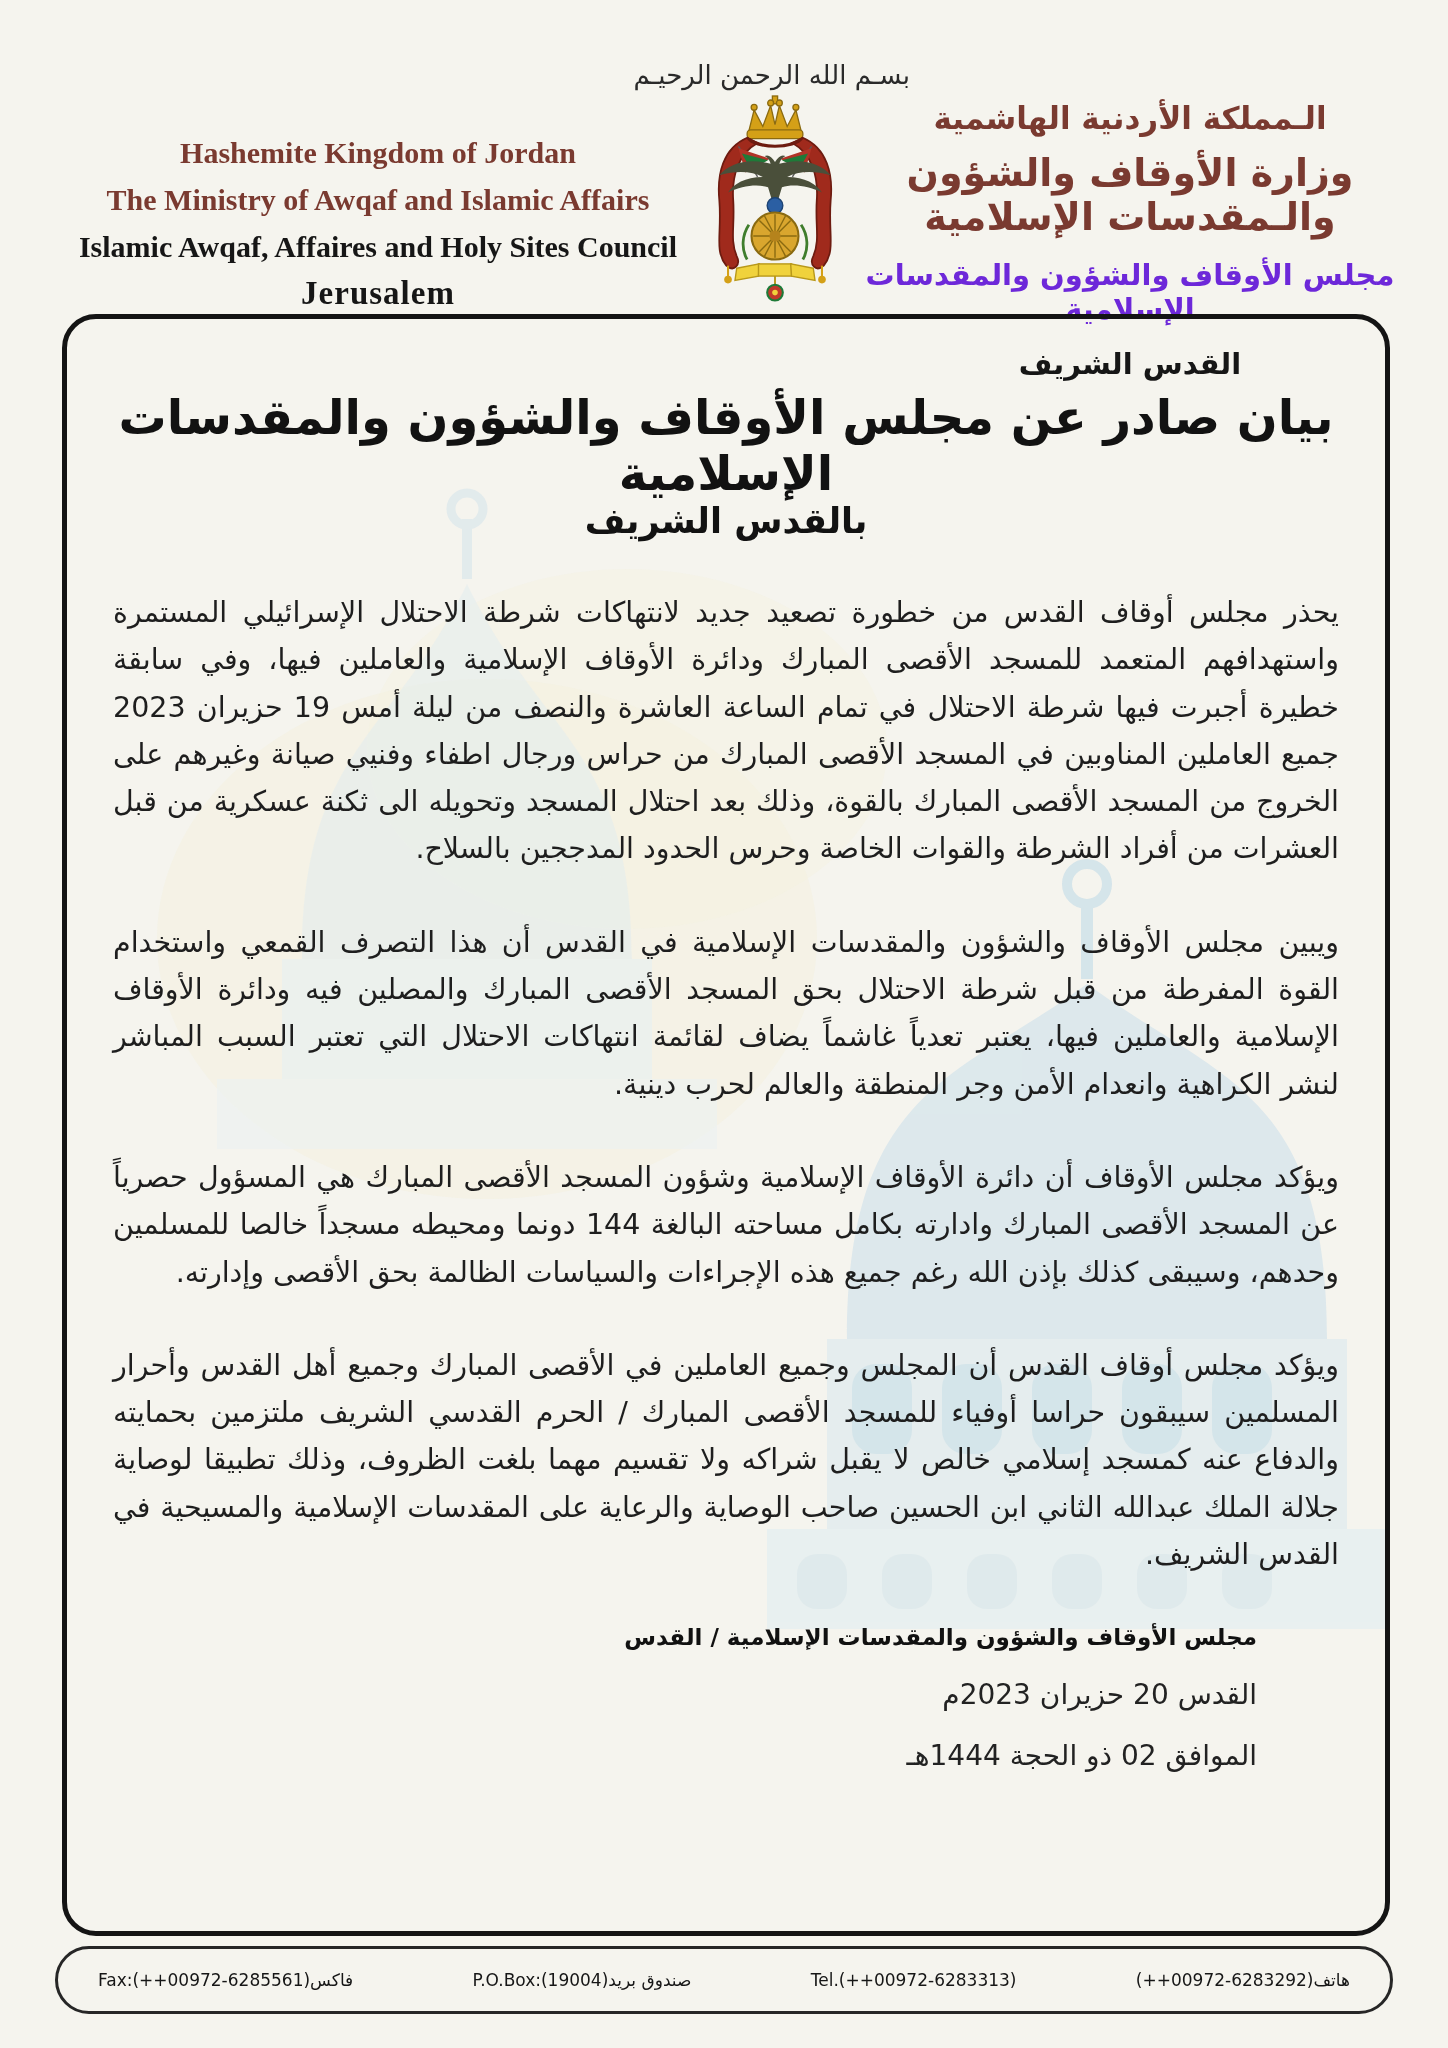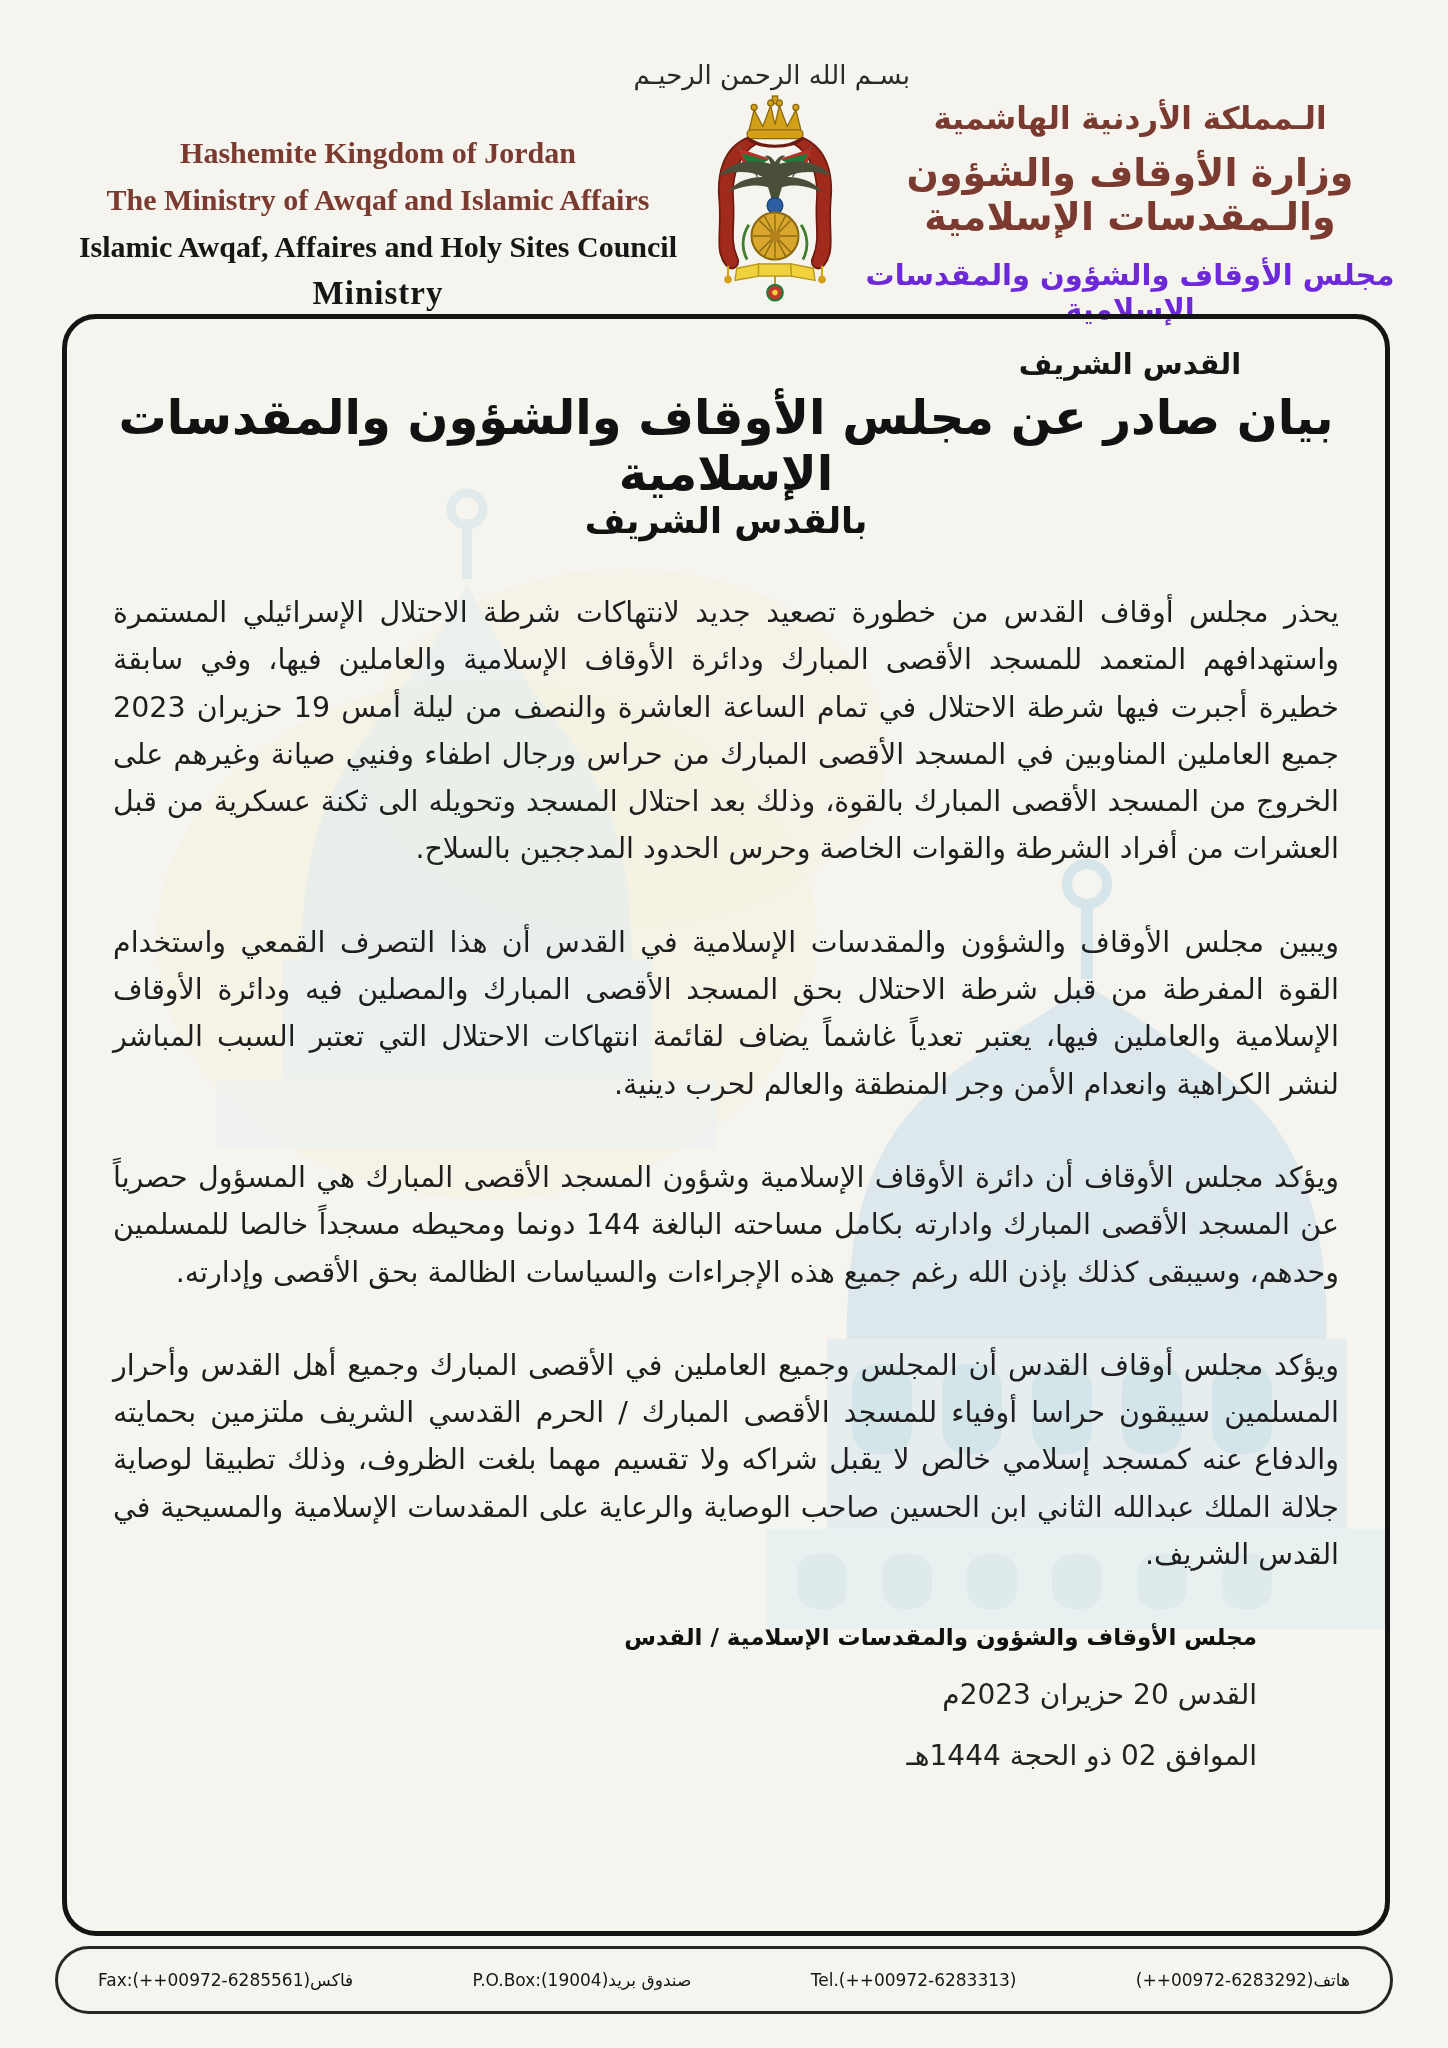--- a/index.html
+++ b/index.html
@@ -81,21 +81,21 @@
 </style>
 </head>
 <body>
 
 <div class="page">
 
   <div class="hdr-en">
     <div class="l1">Hashemite Kingdom of Jordan</div>
     <div class="l2">The Ministry of Awqaf and Islamic Affairs</div>
     <div class="l3">Islamic Awqaf, Affaires and Holy Sites Council</div>
-    <div class="l4">Ministry</div>
+    <div class="l4">Jerusalem</div>
   </div>
 
   <div class="bismillah">بسـم الله الرحمن الرحيـم</div>
 
   <div class="crest">
     <svg viewBox="0 0 200 250" width="174" height="218" xmlns="http://www.w3.org/2000/svg">
 
       <g fill="#d4a017" stroke="#8a6a10" stroke-width="1.5">
         <rect x="97" y="2" width="6" height="9"></rect>
         <path d="M70 42 L76 18 L86 37 L95 13 L100 35 L105 13 L114 37 L124 18 L130 42 Z"></path>

